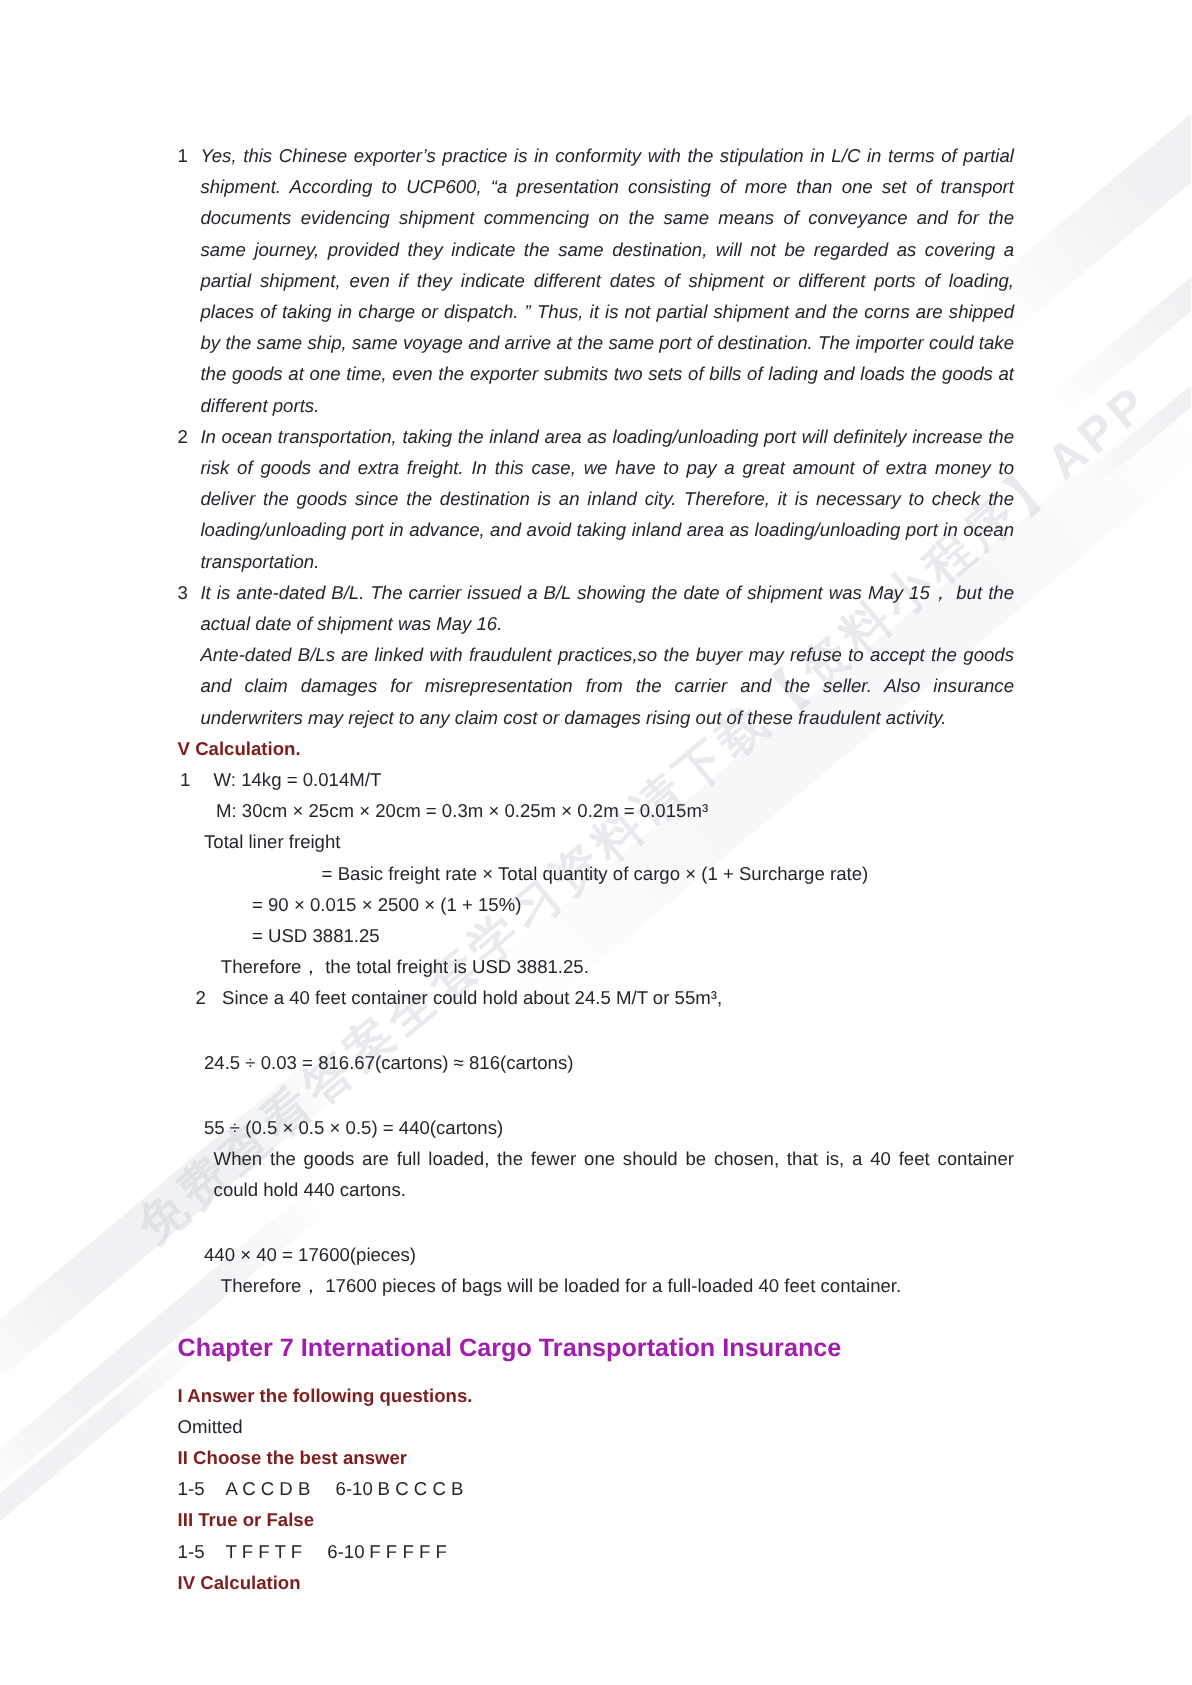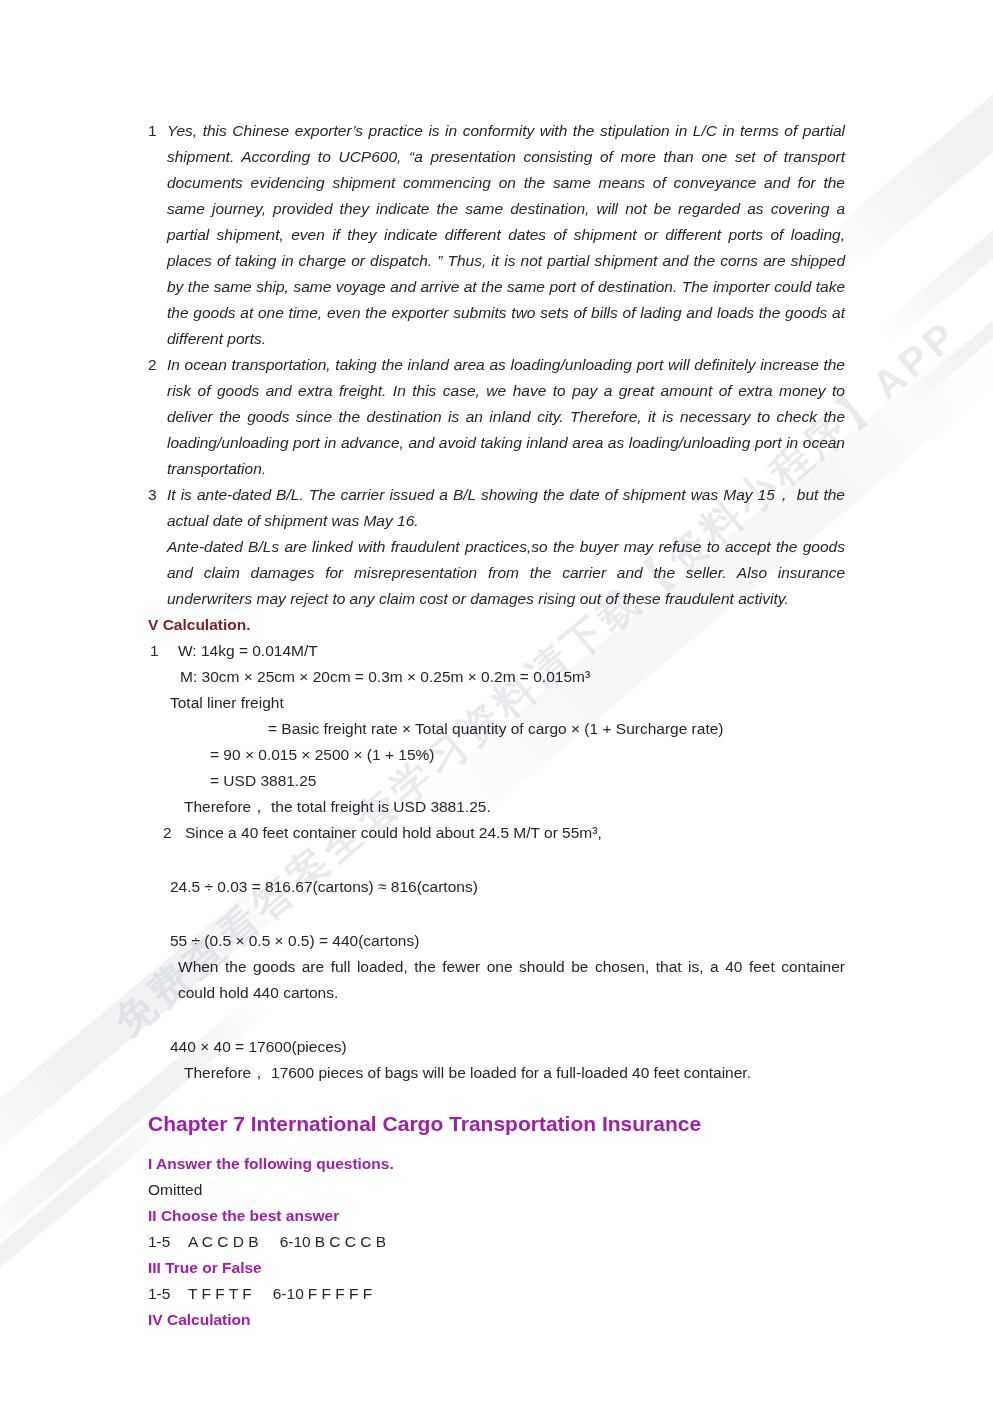--- a/index.html
+++ b/index.html
@@ -63,21 +63,21 @@
   .l-eq2 { padding-left: 62px; }
   .l-th  { padding-left: 36px; }
   .l-c   { padding-left: 22px; margin-top: 28px; }
   .l-w   { padding-left: 30px; text-align: justify; }
 
   .chapter {
     font-size: 21px; font-weight: bold; color: #a21caf;
     line-height: 28px;
     margin-top: 24px; margin-bottom: 13px;
   }
-  .sec-title { font-weight: bold; color: #a21caf; }
+  .sec-title { font-weight: bold; color: #7f1d1d; }
   .sec-body { }
   .ans-row { }
   .ans-label1 { display: inline-block; min-width: 25px; margin-right: 15px; }
   .ans-val1   { display: inline-block; margin-right: 21px; }
   .ans-label2 { display: inline-block; margin-right: 4px; }
   .ans-val2   { display: inline-block; }
 </style>
 </head>
 <body>
 

